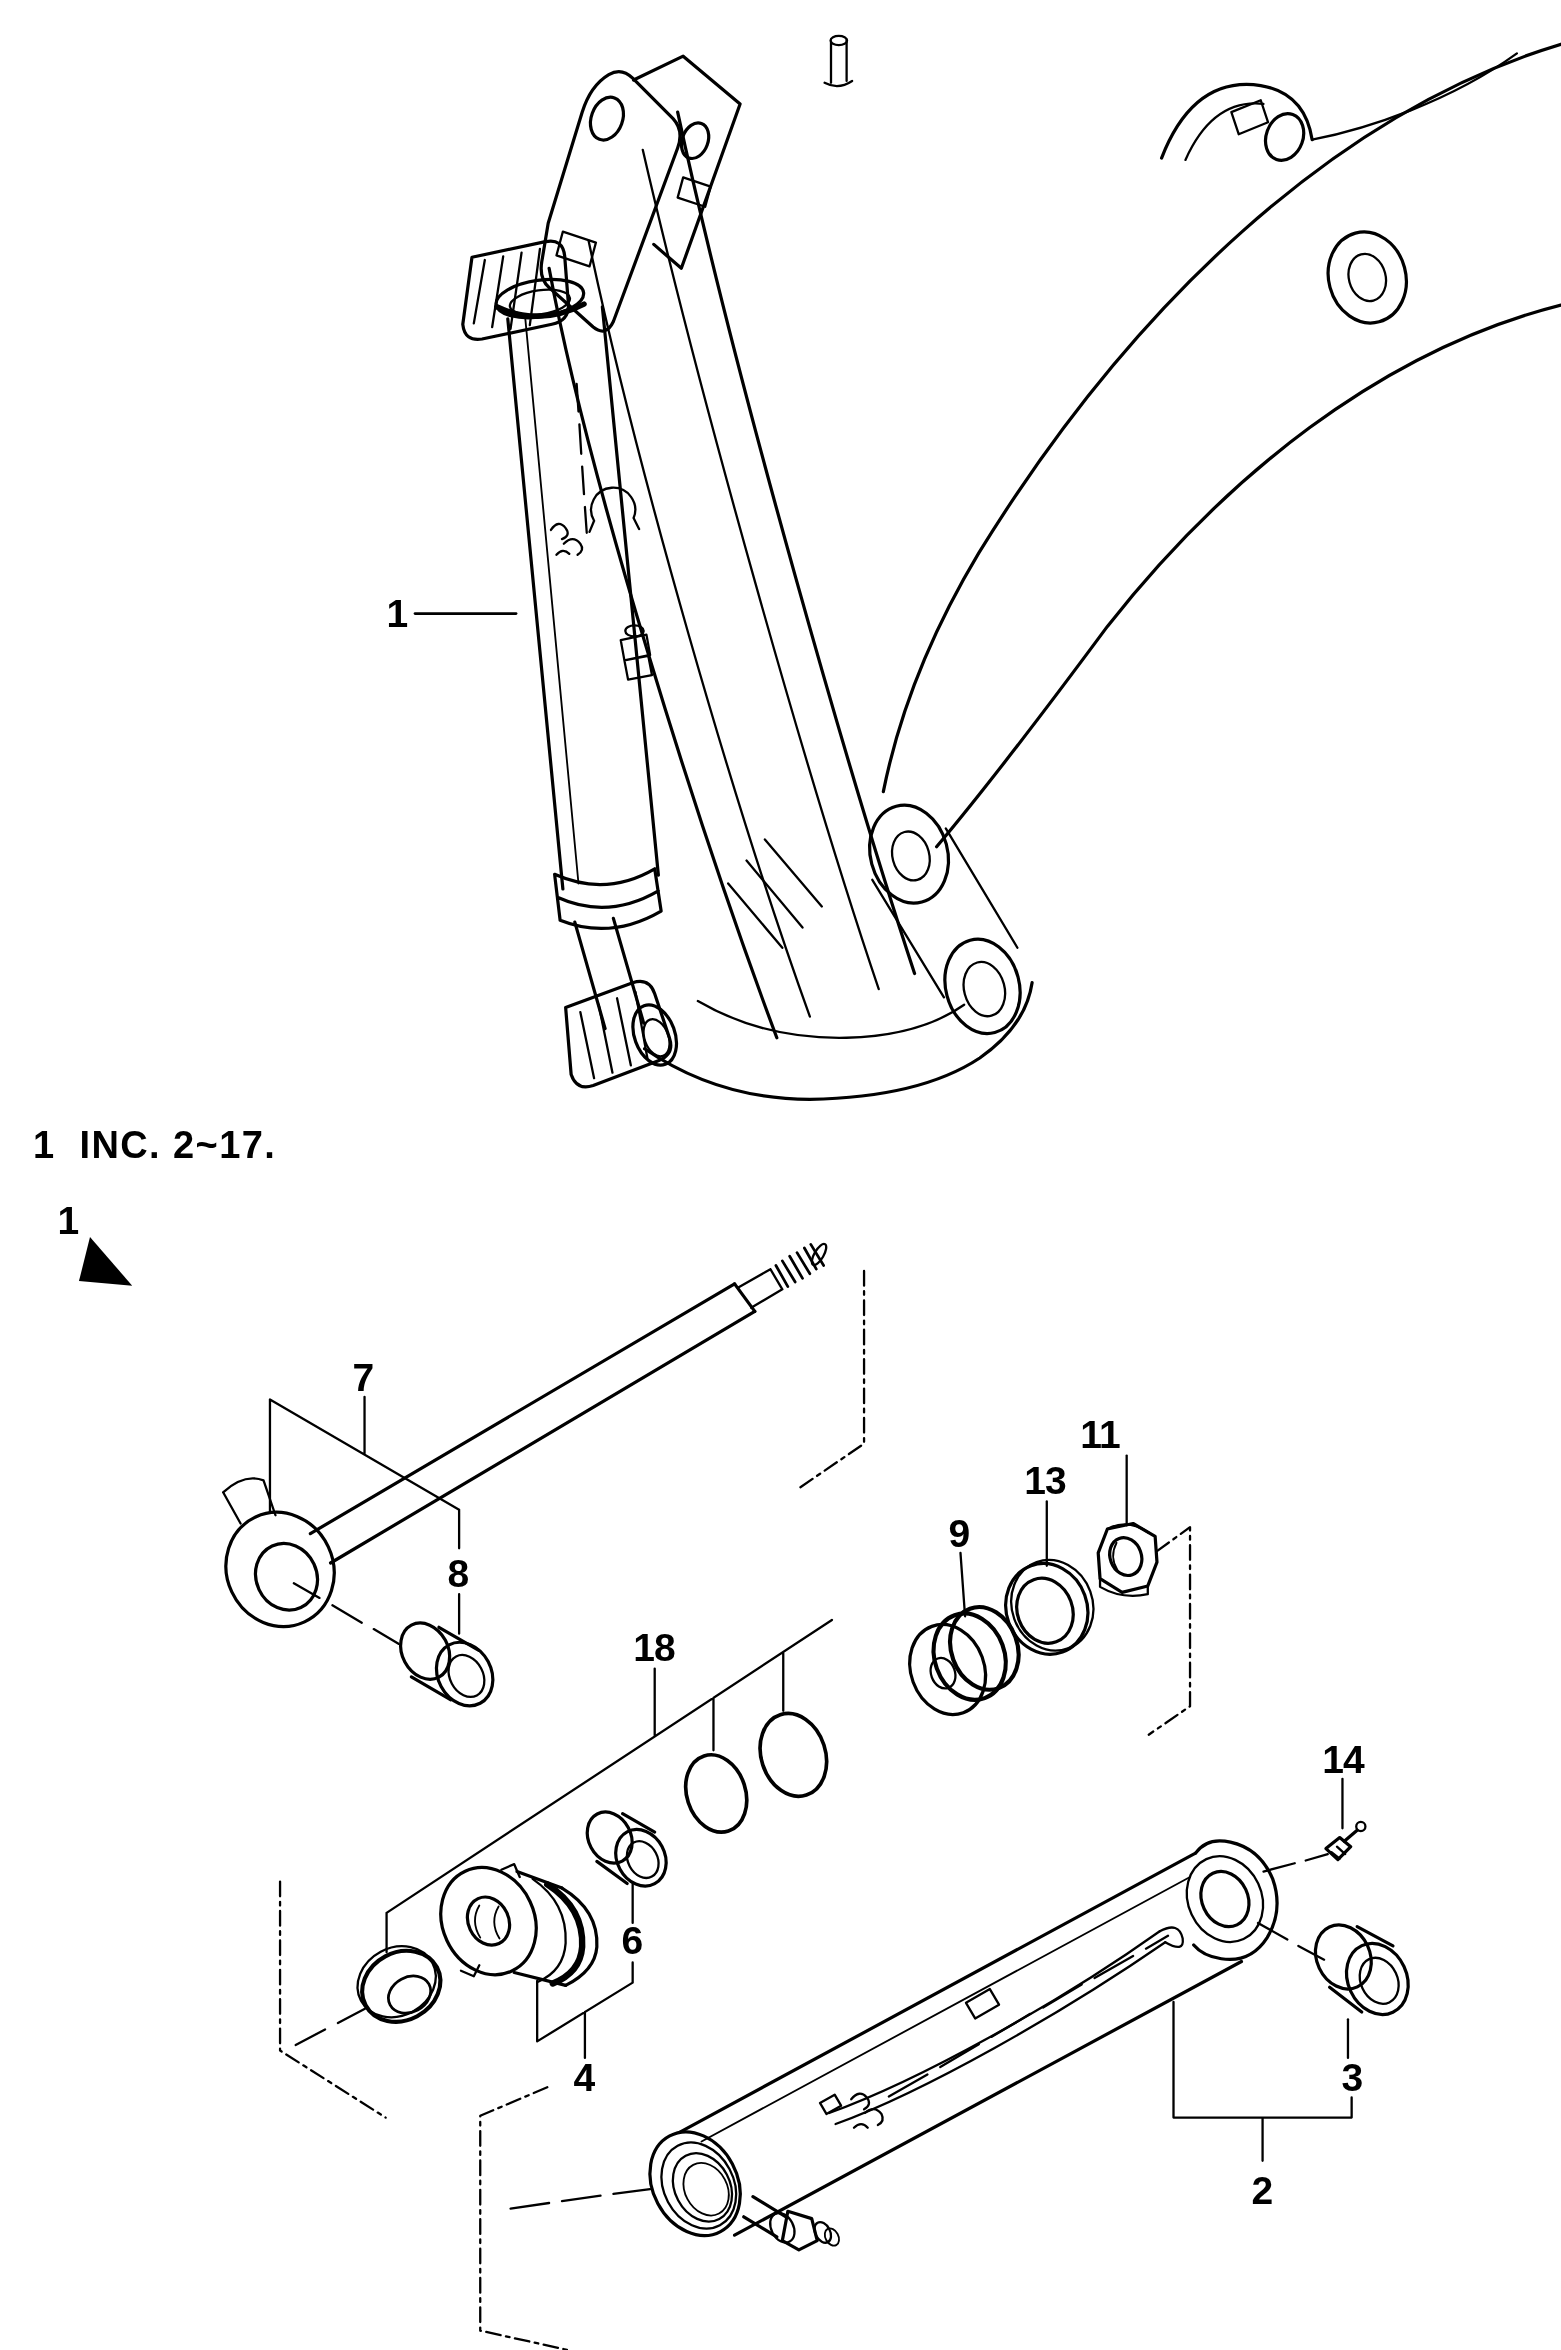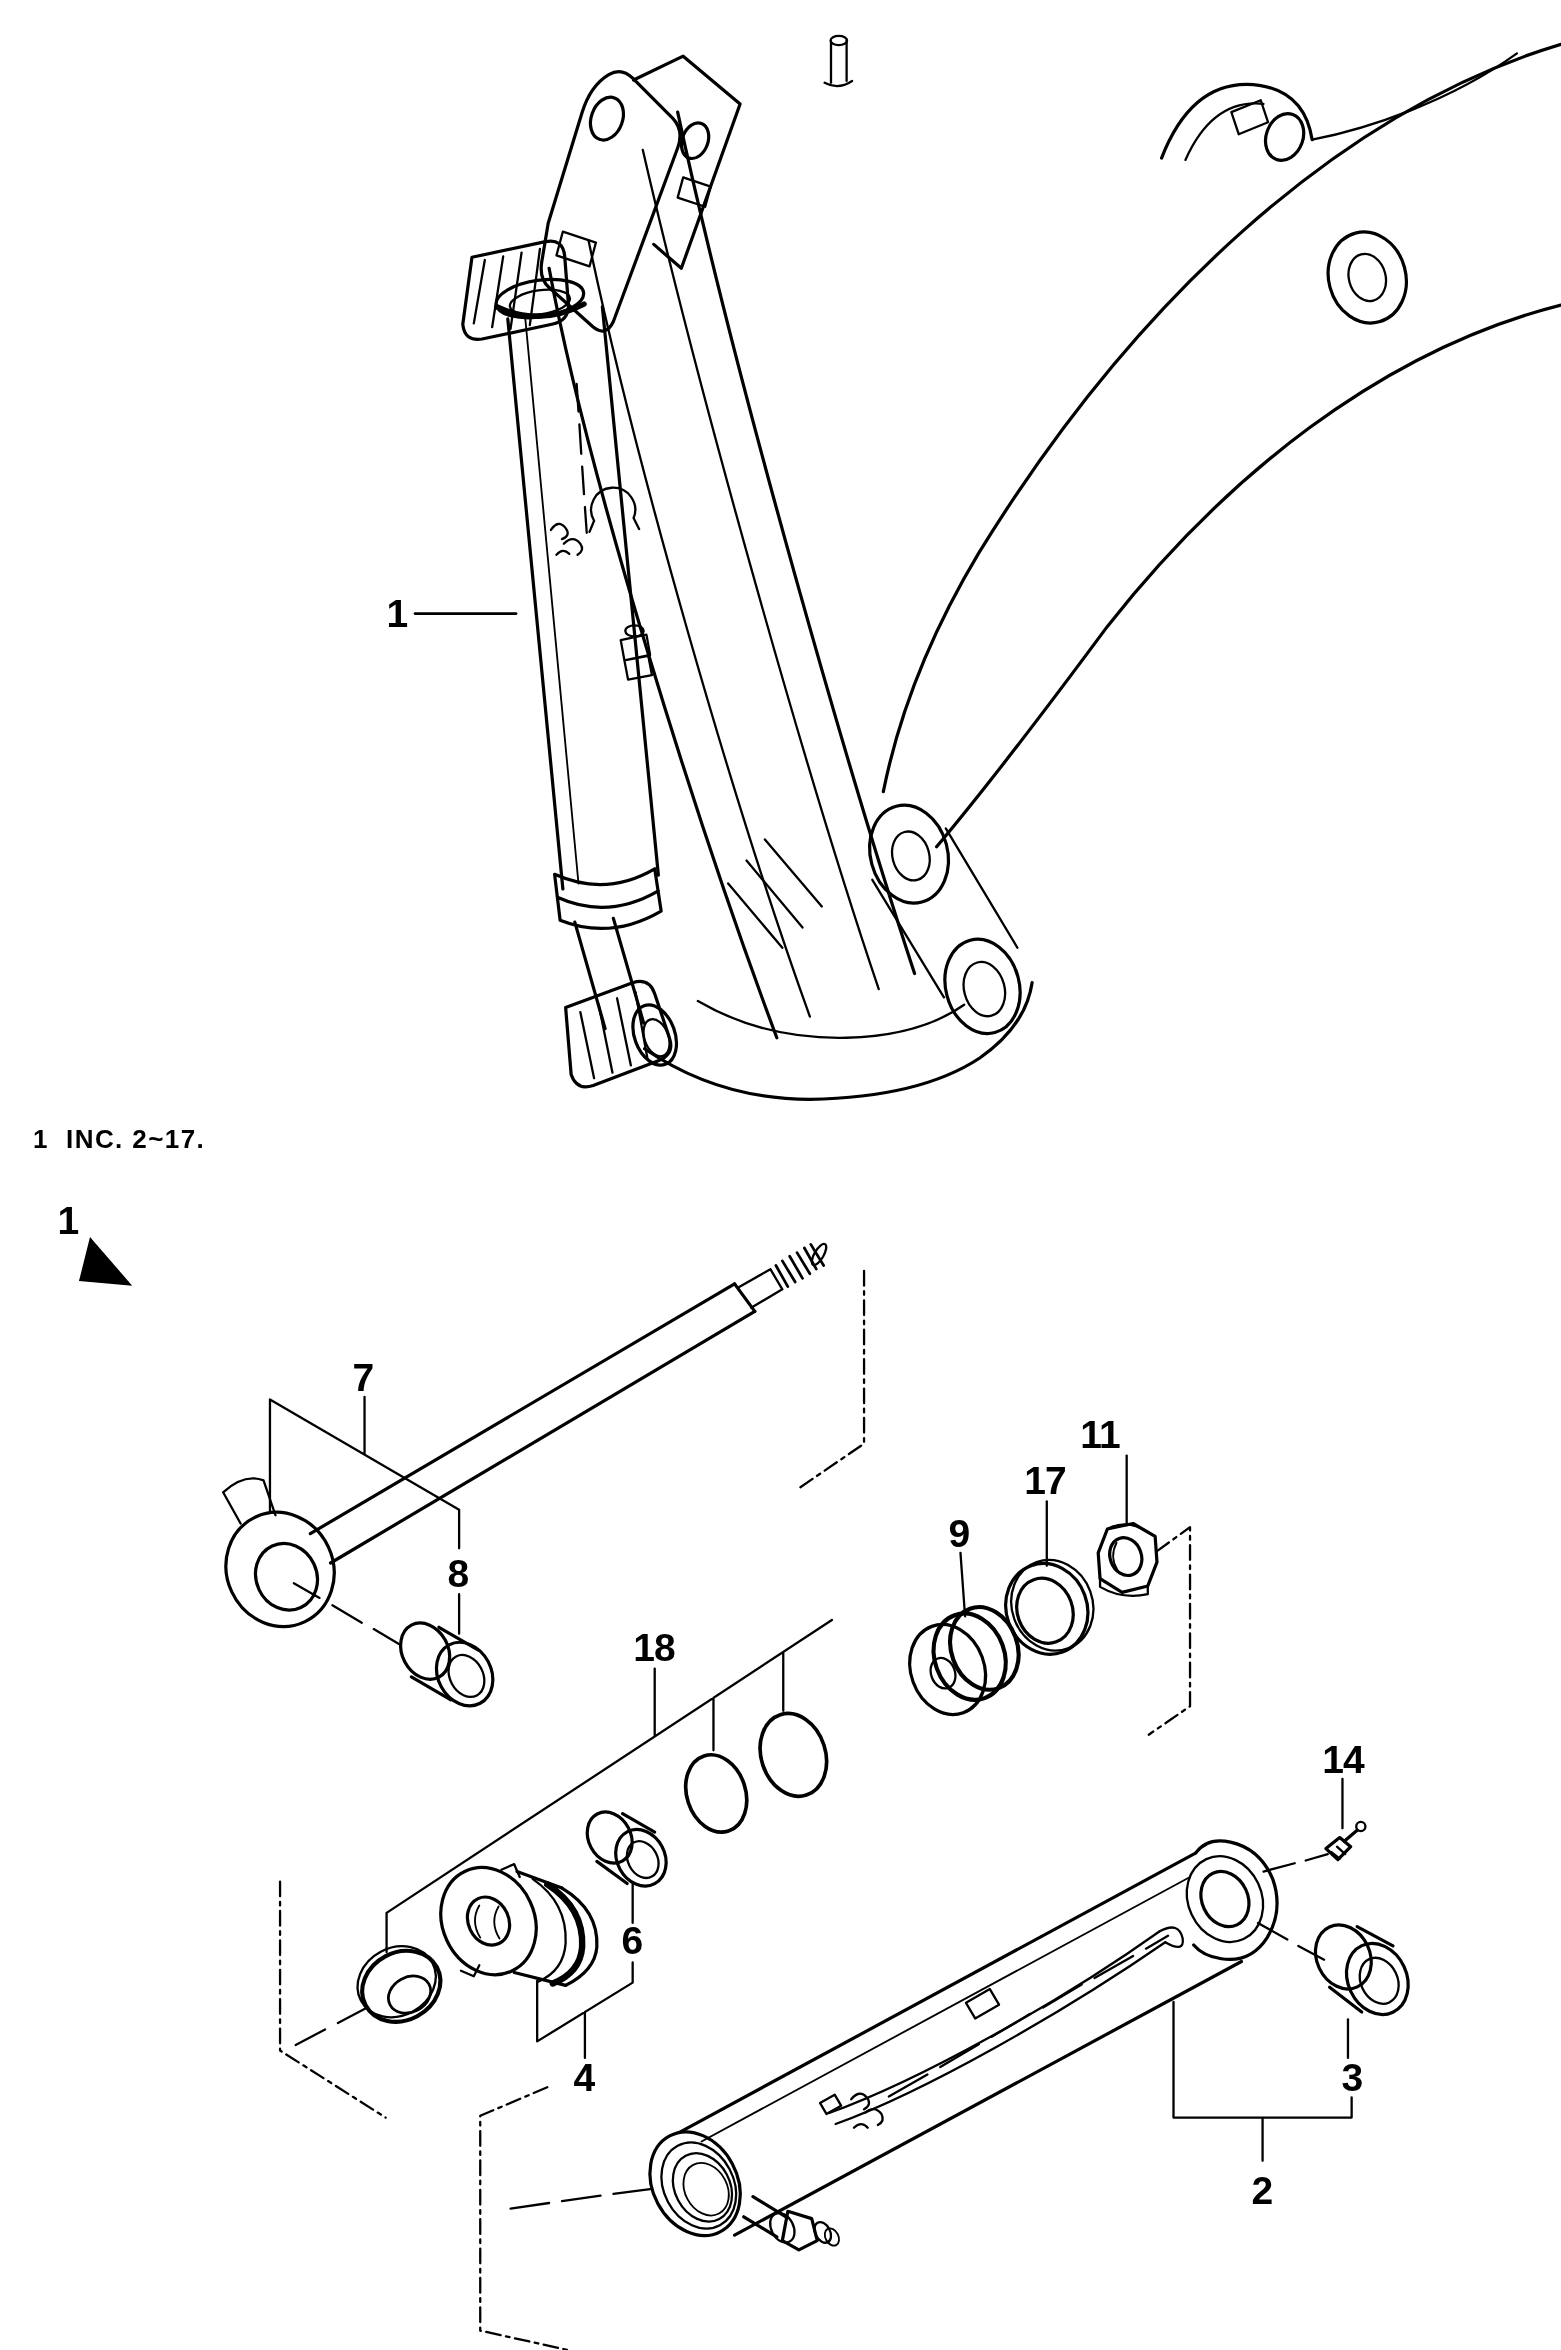--- a/index.html
+++ b/index.html
@@ -8,21 +8,21 @@
     overflow:hidden;font-family:"Liberation Sans",sans-serif;color:#000;
   }
   .page svg{position:absolute;left:0;top:0;}
   .callout{
     position:absolute;transform:translate(-50%,-50%);
     font-weight:700;font-size:39px;letter-spacing:-0.9px;line-height:1;color:#000;
     font-family:"Liberation Sans",sans-serif;white-space:pre;
   }
   .note{
     position:absolute;left:33px;top:1126px;
-    font-size:26px;font-weight:600;letter-spacing:1.4px;line-height:1;color:#000;
+    font-size:38px;font-weight:600;letter-spacing:1.4px;line-height:1;color:#000;
     white-space:pre;font-family:"Liberation Sans",sans-serif;
   }
 </style>
 </head>
 <body>
 
 <div class="page">
 
   <svg width="1561" height="2351" viewBox="0 0 1700 2560" fill="none" stroke="#000" stroke-width="3.5" stroke-linecap="round" stroke-linejoin="round">
 
@@ -231,21 +231,21 @@
   </svg>
 
   <div class="note">1  INC. 2~17.</div>
 
   <div class="callout" style="left:397px;top:613px">1</div>
   <div class="callout" style="left:68px;top:1220px">1</div>
 
   <div class="callout" style="left:363px;top:1377px">7</div>
   <div class="callout" style="left:458px;top:1573px">8</div>
   <div class="callout" style="left:959px;top:1533px">9</div>
-  <div class="callout" style="left:1045px;top:1480px">17</div>
+  <div class="callout" style="left:1045px;top:1480px">13</div>
   <div class="callout" style="left:1100px;top:1434px">11</div>
   <div class="callout" style="left:654px;top:1647px">18</div>
   <div class="callout" style="left:632px;top:1940px">6</div>
   <div class="callout" style="left:584px;top:2077px">4</div>
   <div class="callout" style="left:1352px;top:2077px">3</div>
   <div class="callout" style="left:1262px;top:2190px">2</div>
   <div class="callout" style="left:1343px;top:1759px">14</div>
 </div>
 
 

